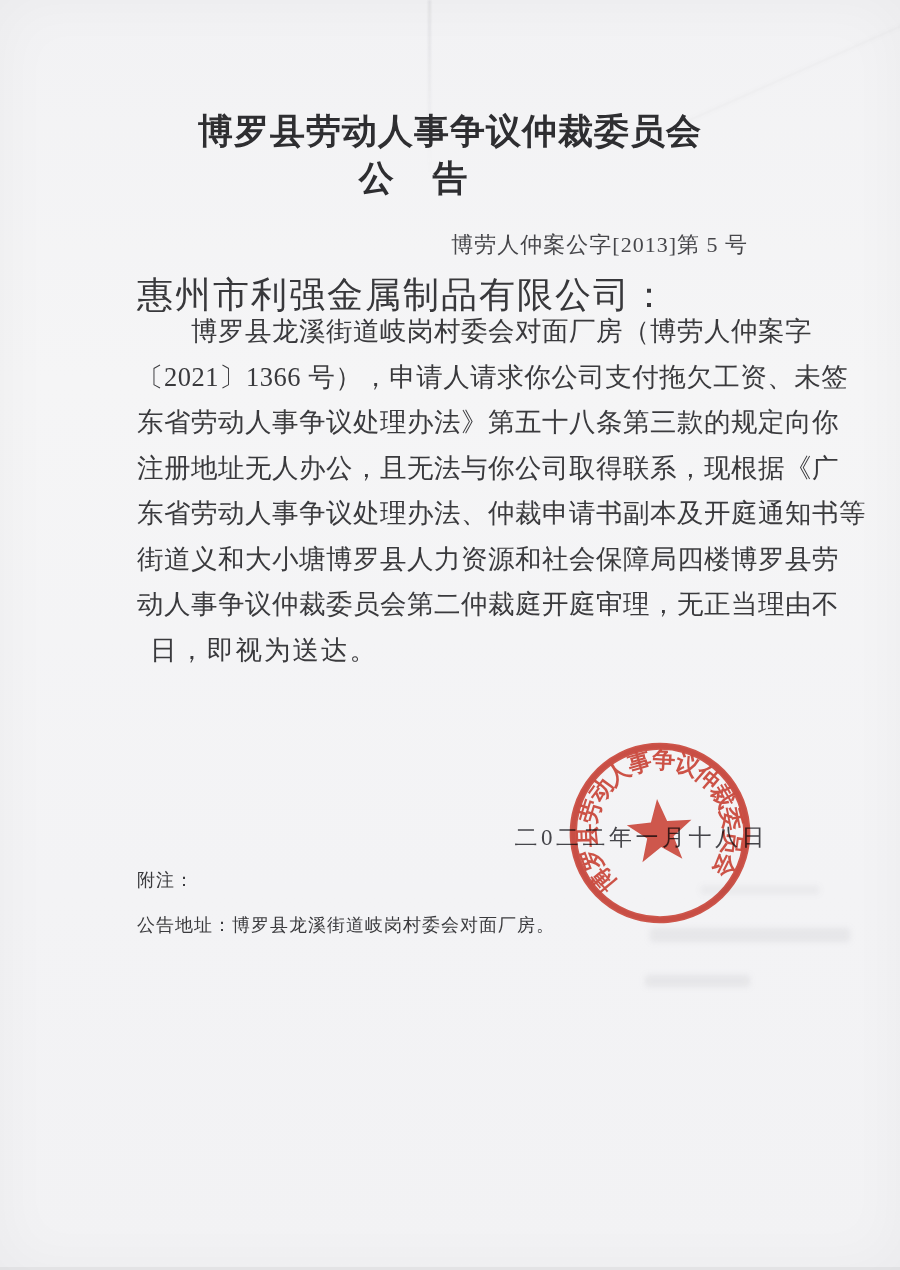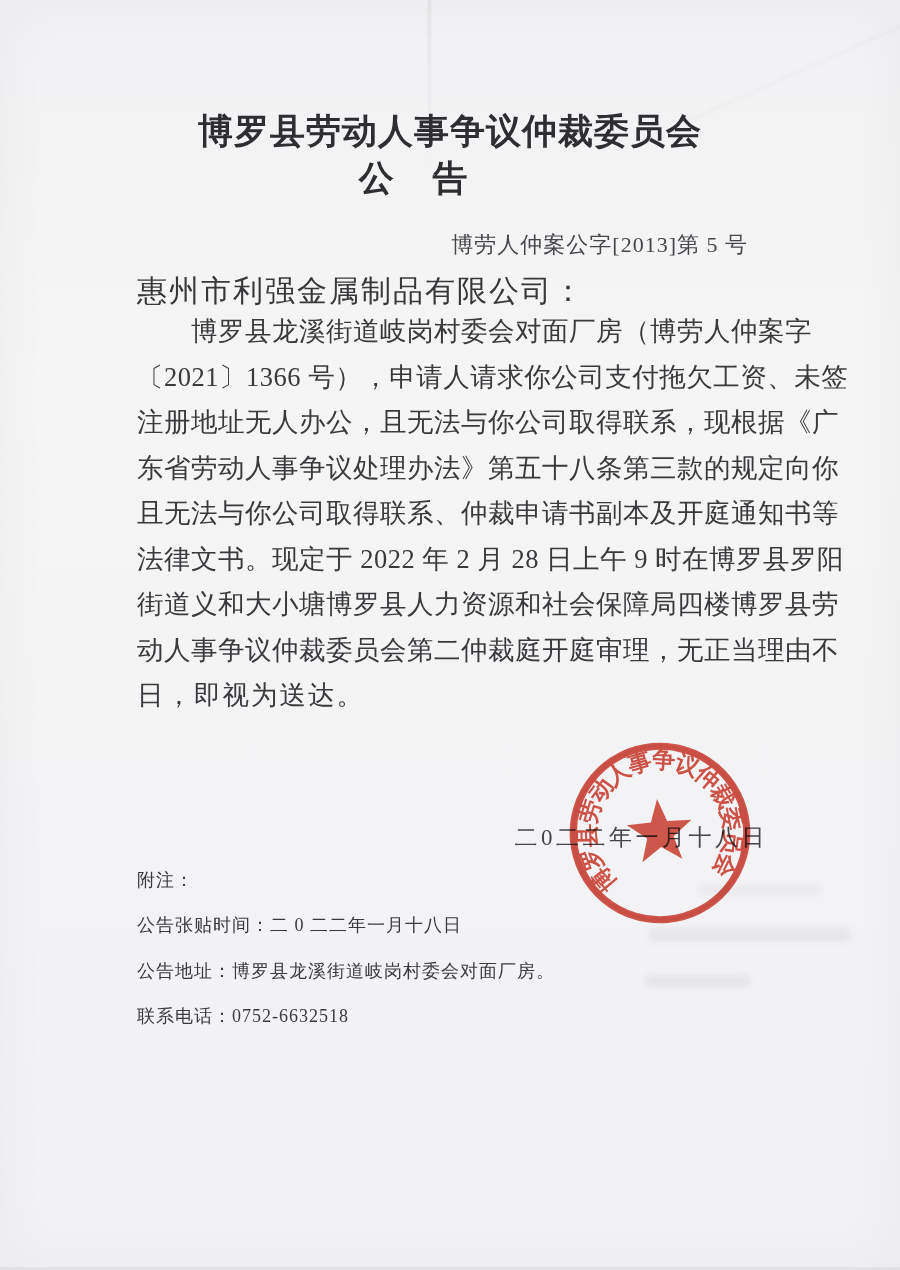--- a/index.html
+++ b/index.html
@@ -40,33 +40,33 @@
     position:absolute;left:0;top:155px;width:826px;
     text-align:center;font-size:35px;font-weight:700;color:#2e2e31;
     word-spacing:30px;
   }
   .docno{
     position:absolute;right:152px;top:230px;
     font-size:22px;color:#46464a;letter-spacing:1px;
   }
   .addressee{
     position:absolute;left:137px;top:271px;
-    font-size:30px;color:#38383b;letter-spacing:2px;
+    font-size:36px;color:#38383b;letter-spacing:2px;
   }
   .bodytext{
     position:absolute;left:137px;top:309px;width:634px;
     font-size:26.5px;color:#3a3a3d;
   }
   .bline{
     height:45.5px;line-height:45.5px;
     text-align:justify;text-align-last:justify;
     letter-spacing:0.5px;white-space:nowrap;
   }
   .bline.first{text-indent:54px;}
-  .bline.last{text-align-last:left;letter-spacing:2px;}
+  .bline.last{text-align-last:left;letter-spacing:2px;margin-left:13px;}
   .dateline{
     position:absolute;right:132px;top:822px;
     font-size:23px;color:#45454a;letter-spacing:3.5px;
   }
   .notes{
     position:absolute;left:137px;top:858px;width:640px;
     font-size:18px;color:#3a3a3d;
   }
   .nline{height:45.3px;line-height:45.3px;letter-spacing:1px;white-space:nowrap;}
   .seal{
@@ -90,36 +90,33 @@
   <div class="title1">博罗县劳动人事争议仲裁委员会</div>
   <div class="title2">公 告</div>
 
   <div class="docno">博劳人仲案公字[2013]第 5 号</div>
 
   <div class="addressee">惠州市利强金属制品有限公司：</div>
 
   <div class="bodytext">
     <div class="bline first">博罗县龙溪街道岐岗村委会对面厂房（博劳人仲案字</div>
     <div class="bline">〔2021〕1366 号），申请人请求你公司支付拖欠工资、未签</div>
+    <div class="bline">东省劳动人事争议处理办法》第五十八条第三款的规定向你</div>
     <div class="bline">注册地址无人办公，且无法与你公司取得联系，现根据《广</div>
-    <div class="bline">东省劳动人事争议处理办法》第五十八条第三款的规定向你</div>
-    <div class="bline">且无法与你公司取得联系、仲裁申请书副本及开庭通知书等</div>
-    <div class="bline">法律文书。现定于 2022 年 2 月 28 日上午 9 时在博罗县罗阳</div>
+    <div class="bline">东省劳动人事争议处理办法、仲裁申请书副本及开庭通知书等</div>
     <div class="bline">街道义和大小塘博罗县人力资源和社会保障局四楼博罗县劳</div>
     <div class="bline">动人事争议仲裁委员会第二仲裁庭开庭审理，无正当理由不</div>
     <div class="bline last">日，即视为送达。</div>
   </div>
 
   <div class="dateline">二0二二年一月十八日</div>
 
   <div class="notes">
     <div class="nline">附注：</div>
-    <div class="nline">公告张贴时间：二 0 二二年一月十八日</div>
     <div class="nline">公告地址：博罗县龙溪街道岐岗村委会对面厂房。</div>
-    <div class="nline">联系电话：0752-6632518</div>
   </div>
 
   <div class="smudge s1"></div>
   <div class="smudge s2"></div>
   <div class="smudge s3"></div>
 
   <svg class="seal" viewBox="0 0 184 184">
     <g fill="none">
       <circle cx="92" cy="92" r="84" stroke="#d0392b" stroke-width="7" opacity="0.93"></circle>
       <circle cx="92" cy="92" r="84" stroke="#c43024" stroke-width="4" opacity="0.35"></circle>

